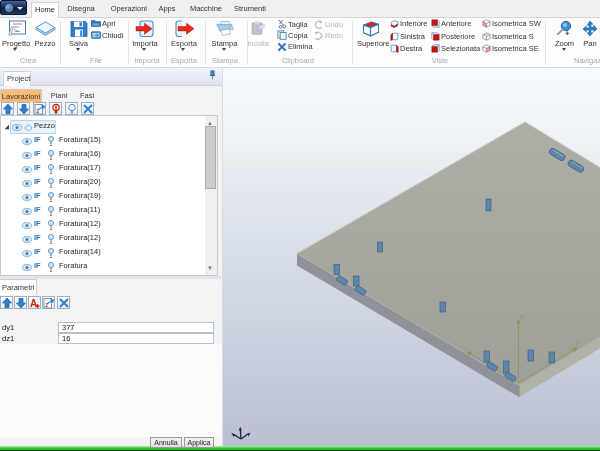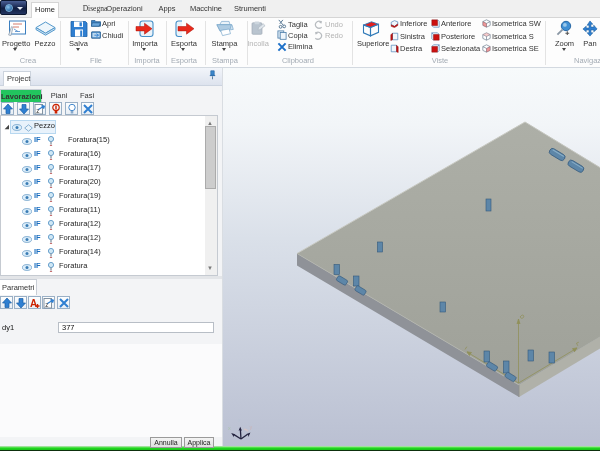--- a/index.html
+++ b/index.html
@@ -28,21 +28,21 @@
 .smallbtn { position:absolute; height:10px; font-size:7.5px; color:#333; white-space:nowrap; display:flex; align-items:center; gap:1px; }
 .smallbtn.dis { color:#b4b4b4; }
 .abs { position:absolute; }
 
 
 #lpanel { position:absolute; left:0; top:68px; width:223px; height:380px; background:#f3f4f6; border-right:1px solid #d9dde2; font-size:7.5px; }
 #phead { position:absolute; left:0; top:0; width:222px; height:18px; background:linear-gradient(180deg,#f2f5fa,#dde3ee); border-bottom:1px solid #ccd4e0; }
 #ptab { position:absolute; left:3px; top:3px; width:28px; height:15px; background:#fff; border:1px solid #ccd3dd; border-bottom:none; font-size:7.5px; color:#333; line-height:14px; padding-left:3px; }
 #tabs2 { position:absolute; left:0; top:21px; width:222px; height:13px; }
 .t2 { position:absolute; top:21px; height:13px; line-height:13px; font-size:7.5px; color:#333; text-align:center; }
-.t2.sel { background:#22c55e; border:1px solid #c9ced6; border-bottom:none;font-weight:bold; }
+.t2.sel { background:#fdba74; border:1px solid #c9ced6; border-bottom:none; }
 .tbtn { position:absolute; width:13px; height:13px; border:1px solid #9ab0c6; background:linear-gradient(180deg,#fdfefe,#e8eef5); }
 .tbtn svg { display:block; margin:0 auto; }
 #tree { position:absolute; left:0; top:47px; width:218px; height:161px; background:#fff; border:1px solid #c5cad1; }
 .trow { position:absolute; left:0; height:14px; font-size:7.5px; color:#222; white-space:nowrap; }
 #vsb { position:absolute; left:205px; top:48px; width:12px; height:159px; background:#f0f0f0; }
 #vsb .thumb { position:absolute; left:0; top:10px; width:11px; height:63px; background:#cdcdcd; border:1px solid #ababab; }
 .sbarrow { position:absolute; left:2px; width:8px; height:8px; color:#7a7a7a; font-size:6px; line-height:8px; }
 
 #splitter { position:absolute; left:0; top:208px; width:222px; height:3px; background:#e3e5e8; }
 #parTab { position:absolute; left:0; top:211px; width:37px; height:16px; background:#fff; border:1px solid #c9ced6; border-bottom:none; border-left:none; font-size:7.5px; color:#333; line-height:15px; padding-left:2px; }
@@ -61,22 +61,22 @@
 </head>
 <body>
 <div id="page">
 
   <div id="tabbar"></div>
   <div id="appbtn">
       <div class="orb"></div>
       <div class="car"></div>
     </div>
   <div class="rtab sel" style="left:31px; width:28px;">Home</div>
-  <div class="rtab" style="left:76px; width:38px;font-family:Liberation Serif, serif;">Disegna</div>
-  <div class="rtab" style="left:102px; width:45px;">Operazioni</div>
+  <div class="rtab" style="left:62px; width:38px;">Disegna</div>
+  <div class="rtab" style="left:102px; width:45px;text-align:right;">Operazioni</div>
   <div class="rtab" style="left:150px; width:34px;">Apps</div>
   <div class="rtab" style="left:186px; width:40px;">Macchine</div>
   <div class="rtab" style="left:228px; width:44px;">Strumenti</div>
 
   <div id="ribbon"></div>
 
   <div class="bigbtn" style="left:2px; width:28px;">
     <div class="ic">
         <svg width="20" height="17" viewBox="0 0 20 17">
       <rect x="3.5" y="1" width="16" height="13" fill="#fff" stroke="#3a7ebf" stroke-width="1"></rect>
@@ -392,21 +392,21 @@
         <svg class="abs" style="left:21px; top:4px;" width="10" height="7" viewBox="0 0 10 7">
             <ellipse cx="5" cy="3.5" rx="4.6" ry="2.9" fill="#ddeefa" stroke="#6f9fc8" stroke-width="0.8"></ellipse>
             <circle cx="5" cy="3.5" r="1.5" fill="#3a7cb4"></circle>
           </svg>
         <span class="abs" style="left:33px; top:1px; color:#1d6fbf; font-weight:bold;">IF</span>
         <svg class="abs" style="left:46px; top:2px;" width="8" height="11" viewBox="0 0 8 11">
             <circle cx="4" cy="3" r="2.6" fill="#cfe7f5" stroke="#4a8cc0" stroke-width="0.8"></circle>
             <path d="M4 5.6 v2.8" stroke="#8a9aa8" stroke-width="1.4"></path>
             <path d="M2.9 9.4 h2.2" stroke="#c06060" stroke-width="1"></path>
           </svg>
-        <span class="abs" style="left:58px; top:1px;margin-left:9px;">Foratura(15)</span>
+        <span class="abs" style="left:58px; top:1px;">Foratura(15)</span>
       </div>
       <div class="trow" style="top:32px;">
         <svg class="abs" style="left:21px; top:4px;" width="10" height="7" viewBox="0 0 10 7">
             <ellipse cx="5" cy="3.5" rx="4.6" ry="2.9" fill="#ddeefa" stroke="#6f9fc8" stroke-width="0.8"></ellipse>
             <circle cx="5" cy="3.5" r="1.5" fill="#3a7cb4"></circle>
           </svg>
         <span class="abs" style="left:33px; top:1px; color:#1d6fbf; font-weight:bold;">IF</span>
         <svg class="abs" style="left:46px; top:2px;" width="8" height="11" viewBox="0 0 8 11">
             <circle cx="4" cy="3" r="2.6" fill="#cfe7f5" stroke="#4a8cc0" stroke-width="0.8"></circle>
             <path d="M4 5.6 v2.8" stroke="#8a9aa8" stroke-width="1.4"></path>
@@ -553,20 +553,24 @@
       </div>
     <div class="tbtn" style="left:57px; top:228px;">
         <svg width="12" height="12" viewBox="0 0 12 12">
           <path d="M2 2 L10 10 M10 2 L2 10" stroke="#2f7fd1" stroke-width="2"></path>
         </svg>
       </div>
 
     <div class="prow" style="top:254px;">
         <div class="plabel">dy1</div>
         <div class="pinput">377</div>
+      </div>
+    <div class="prow" style="top:265px;">
+        <div class="plabel">dz1</div>
+        <div class="pinput">16</div>
       </div>
     <div id="parBody" style="top:276px; height:93px;"></div>
 
     <div class="btn" style="left:150px; top:369px; width:32px;">Annulla</div>
     <div class="btn" style="left:184px; top:369px; width:30px;">Applica</div>
   </div>
 
   <div id="vp">
   <svg width="377" height="379" viewBox="0 0 377 379">
     <defs>

